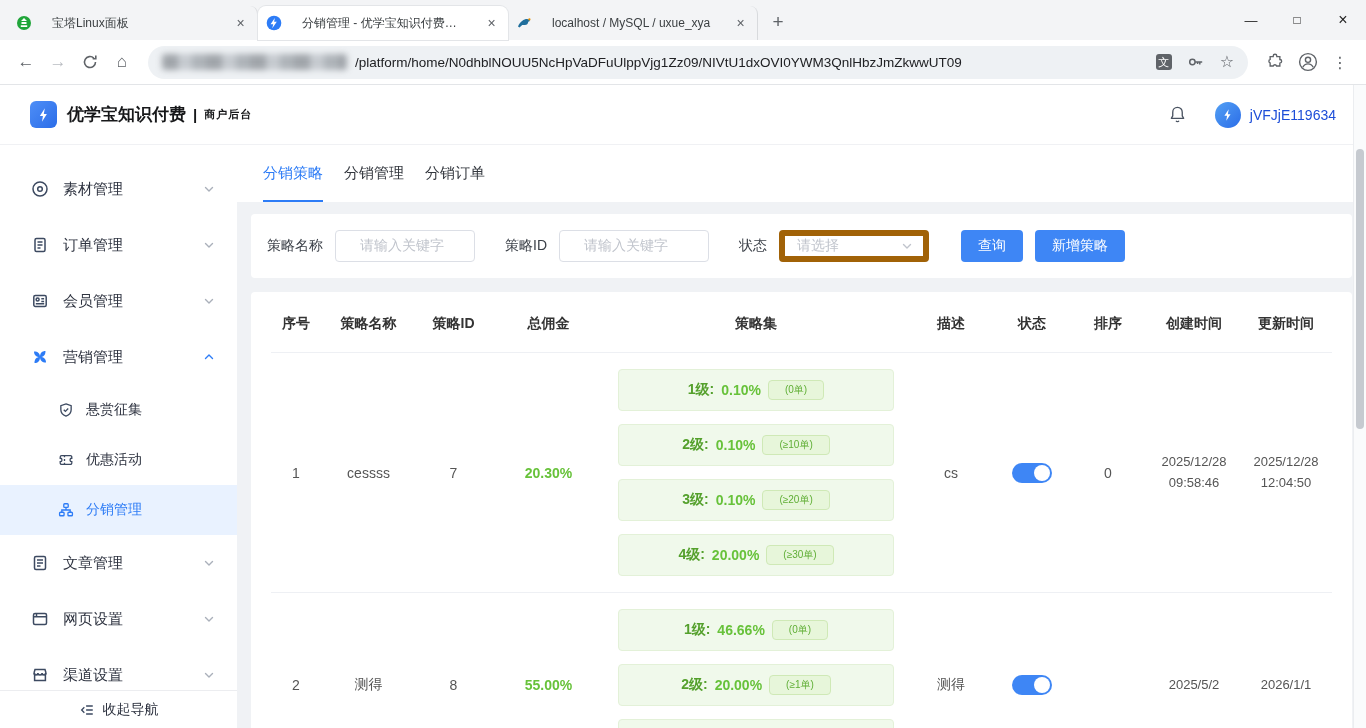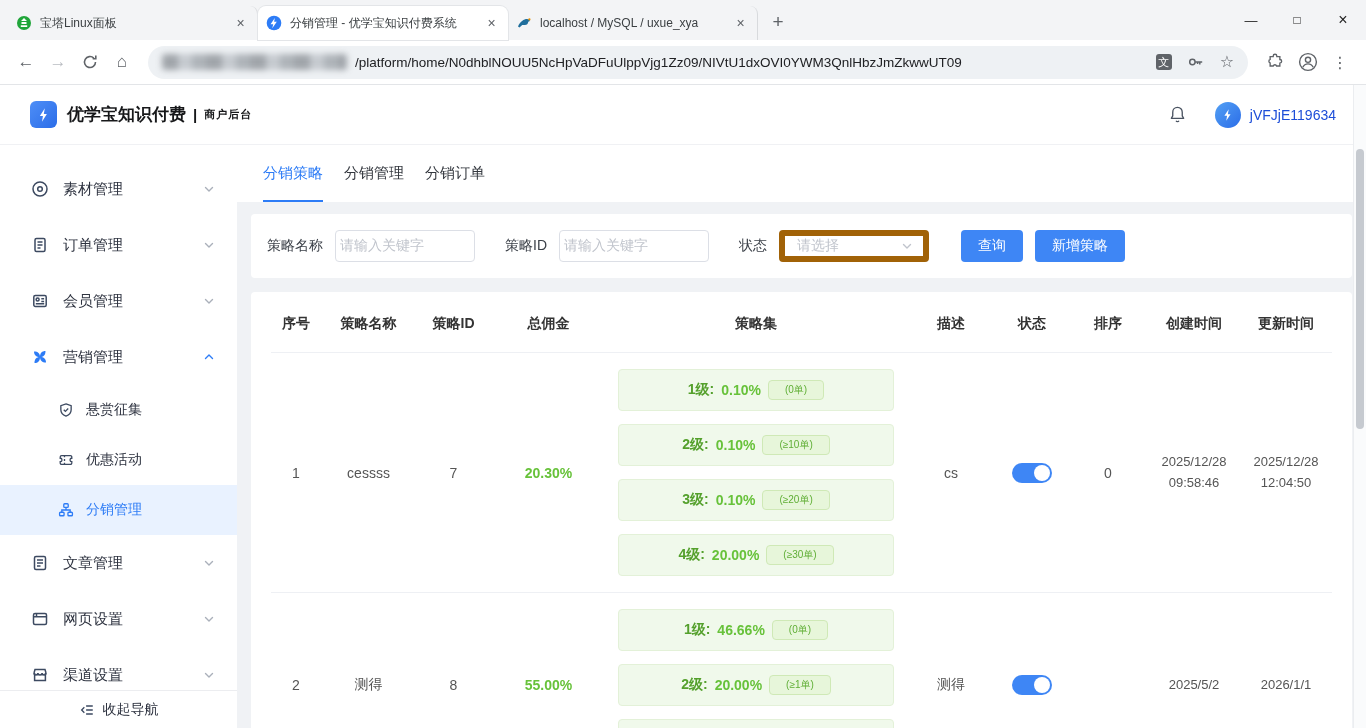--- a/index.html
+++ b/index.html
@@ -1,21 +1,21 @@
 <!DOCTYPE html>
 <html><head>
 <meta charset="utf-8">
 <style>
   html,body{margin:0;padding:0;background:#000;}
   .screen{position:relative;width:1366px;height:728px;background:#fff;overflow:hidden;
           font-family:"Liberation Sans","DejaVu Sans",sans-serif;}
 
   
   .tabbar{height:40px;background:#f3f4f6;display:flex;align-items:flex-end;padding-left:8px;position:relative;box-sizing:border-box;}
-  .tab{width:250px;height:34px;border-radius:8px 8px 0 0;display:flex;align-items:center;padding:0 8px;gap:8px;
+  .tab{width:250px;height:34px;border-radius:8px 8px 0 0;display:flex;align-items:center;padding:0 8px;gap:20px;
        font-size:12px;color:#3c4043;position:relative;box-sizing:border-box;}
   .tab:not(.active){border-right:1px solid #d8dadd;}
   .tab.active{background:#fff;box-shadow:0 0 0 1px #e3e5e8;z-index:1;}
   .tab-title{flex:1;white-space:nowrap;overflow:hidden;text-overflow:ellipsis;}
   .tab-close{width:17px;height:17px;line-height:16px;text-align:center;border-radius:50%;font-size:14px;color:#5f6368;flex-shrink:0;}
   .favicon{width:16px;height:16px;flex-shrink:0;display:flex;align-items:center;justify-content:center;}
   .newtab{width:28px;height:28px;margin:0 0 4px 6px;display:flex;align-items:center;justify-content:center;
           font-size:19px;color:#5f6368;border-radius:50%;}
   .win{position:absolute;right:0;top:0;height:40px;display:flex;}
   .win-btn{width:46px;height:100%;display:flex;align-items:center;justify-content:center;font-size:13px;color:#1f1f1f;}
@@ -73,21 +73,21 @@
   
   .main{flex:1;background:#f0f2f5;overflow:hidden;position:relative;min-width:0;}
   .tabs-panel{background:#fff;height:57px;display:flex;align-items:center;padding:0 26px;gap:21px;box-sizing:border-box;}
   .mtab{font-size:15px;color:#34383f;height:100%;display:flex;align-items:center;position:relative;}
   .mtab.active{color:#2d7cf6;}
   .mtab.active::after{content:"";position:absolute;bottom:0;left:0;right:0;height:2px;background:#2d7cf6;}
 
   .filter-panel{margin:12px 14px 14px;background:#fff;border-radius:4px;height:64px;display:flex;align-items:center;padding:0 16px;box-sizing:border-box;}
   .flabel{font-size:14px;color:#3a3f47;margin-right:12px;white-space:nowrap;}
   .flabel.ml{margin-left:30px;}
-  .finput{width:140px;height:32px;border:1px solid #dcdfe6;border-radius:4px;padding:0 4px;font-size:14px;color:#333;
+  .finput{width:140px;height:32px;border:1px solid #dcdfe6;border-radius:4px;padding:0 24px;font-size:14px;color:#333;
           outline:none;box-sizing:border-box;background:#fff;font-family:Liberation Serif, serif;}
   .finput::placeholder{color:#c0c4cc;}
   .finput.w150{width:150px;}
   .fselect{width:150px;height:32px;border:6px solid #a16207;border-radius:4px;display:flex;align-items:center;
            justify-content:space-between;padding:0 10px 0 12px;box-sizing:border-box;background:#fff;}
   .sel-ph{font-size:14px;color:#c0c4cc;}
   .sel-chev{color:#c0c4cc;display:flex;}
   .btn{height:32px;padding:0 17px;background:#3e86f5;color:#fff;border:none;border-radius:4px;font-size:14px;
        margin-left:32px;font-family:inherit;white-space:nowrap;}
   .btn + .btn{margin-left:12px;}

